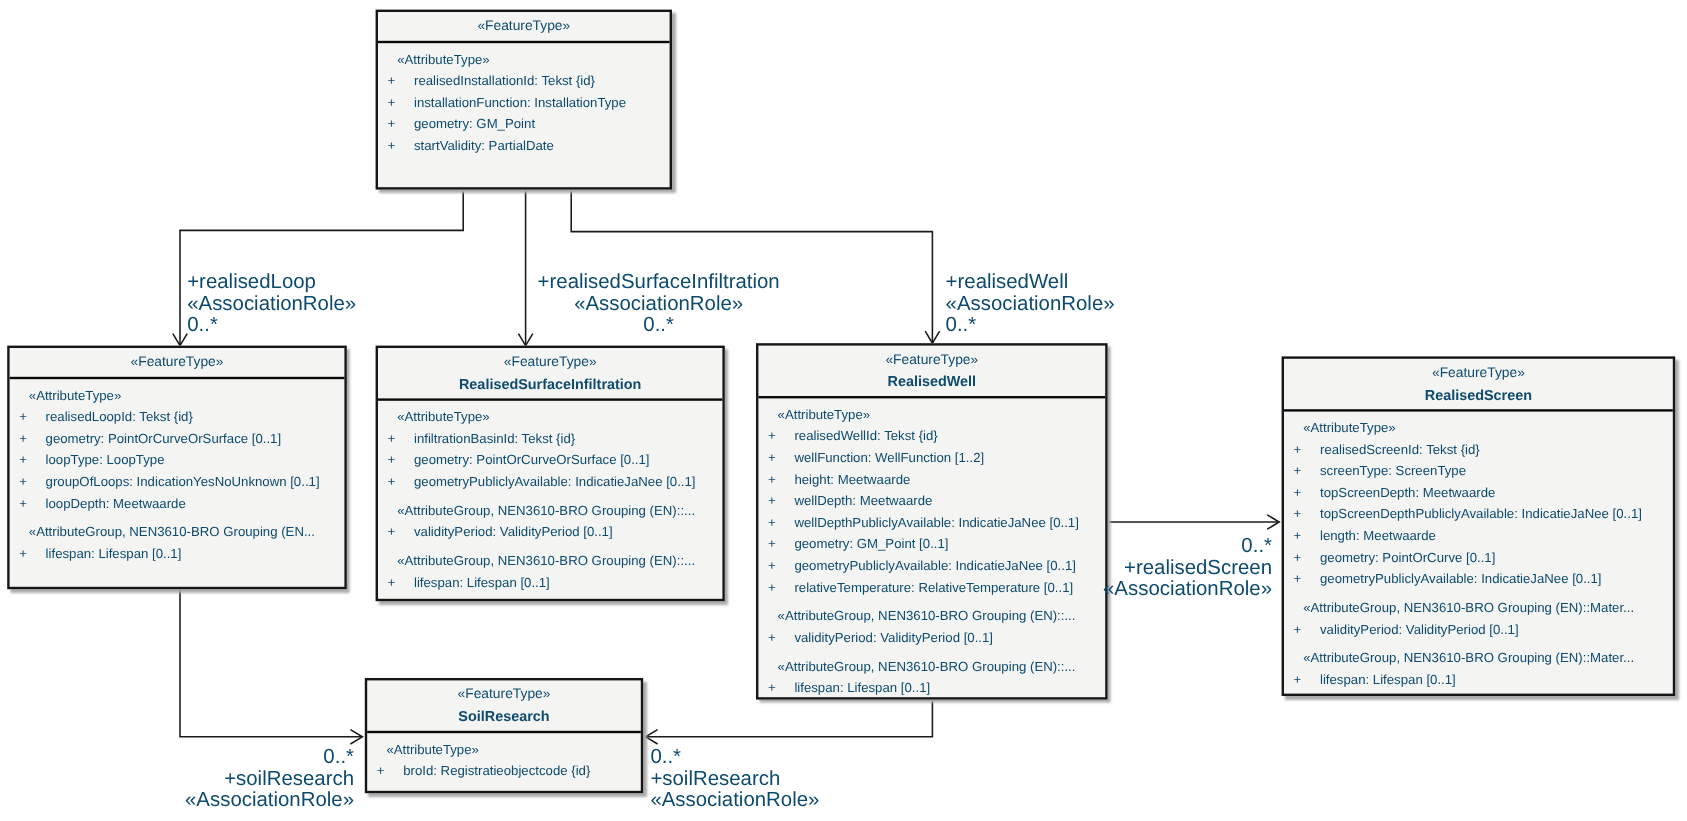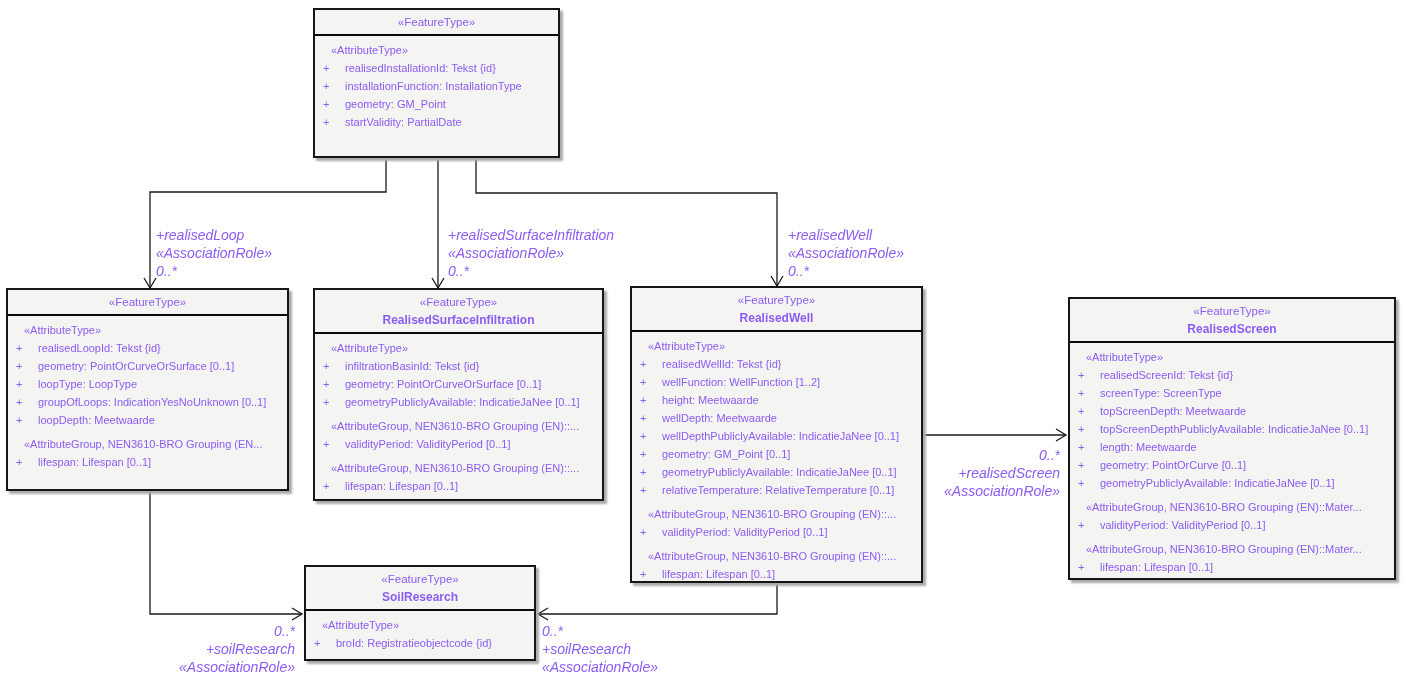--- a/index.html
+++ b/index.html
@@ -1,34 +1,34 @@
 <!DOCTYPE html>
 <html><head>
 <meta charset="utf-8">
 <style>
   html,body{margin:0;padding:0;background:#ffffff;}
   #canvas{
     position:relative;width:1406px;height:684px;background:#ffffff;overflow:hidden;
-    font-family:"Liberation Sans","DejaVu Sans",sans-serif;color:#8b5cf6;
+    font-family:"Liberation Sans","DejaVu Sans",sans-serif;color:#0c4a6e;
   }
   #wires{position:absolute;left:0;top:0;width:1406px;height:684px;}
   .uml-box{
     position:absolute;box-sizing:border-box;background:#f4f4f2;
     border:2px solid #161616;box-shadow:3px 3px 2px #ababab;
   }
   .uml-head{padding:4px 4px 3px 4px;text-align:center;border-bottom:2px solid #0a0a0a;}
   .stereotype{font-size:11.5px;line-height:17px;}
   .classname{font-size:12px;line-height:18px;font-weight:bold;}
   .uml-attrs{padding:5px 2px 0 0;overflow:hidden;}
   .row{height:18px;line-height:18px;font-size:11px;white-space:nowrap;overflow:hidden;}
   .row.sect{padding-left:16px;}
   .row.sect.gap{margin-top:6px;}
   .row.attr{position:relative;padding-left:30px;}
   .row.attr .plus{position:absolute;left:8px;top:0;}
-  .conn-label{position:absolute;font-size:14px;line-height:18px;white-space:nowrap;font-style:italic;}
+  .conn-label{position:absolute;font-size:17px;line-height:18px;white-space:nowrap;}
   .conn-label div{height:18px;}
   .ta-r{text-align:right;}
 </style>
 </head>
 <body>
 
 <div id="canvas">
 
   <svg id="wires" xmlns="http://www.w3.org/2000/svg" viewBox="0 0 1406 684" fill="none" stroke="#1a1a1a" stroke-width="1.3">
     <g>
@@ -156,21 +156,21 @@
         <div class="row attr"><span class="plus">+</span><span class="txt">broId: Registratieobjectcode {id}</span></div>
       </div>
   </div>
 
   <div class="conn-label" style="left:156px;top:226px;">
     <div>+realisedLoop</div>
     <div>«AssociationRole»</div>
     <div>0..*</div>
   </div>
 
-  <div class="conn-label" style="left:448px;top:226px;">
+  <div class="conn-label" style="left:448px;top:226px;text-align:center;">
     <div>+realisedSurfaceInfiltration</div>
     <div>«AssociationRole»</div>
     <div>0..*</div>
   </div>
 
   <div class="conn-label" style="left:788px;top:226px;">
     <div>+realisedWell</div>
     <div>«AssociationRole»</div>
     <div>0..*</div>
   </div>

